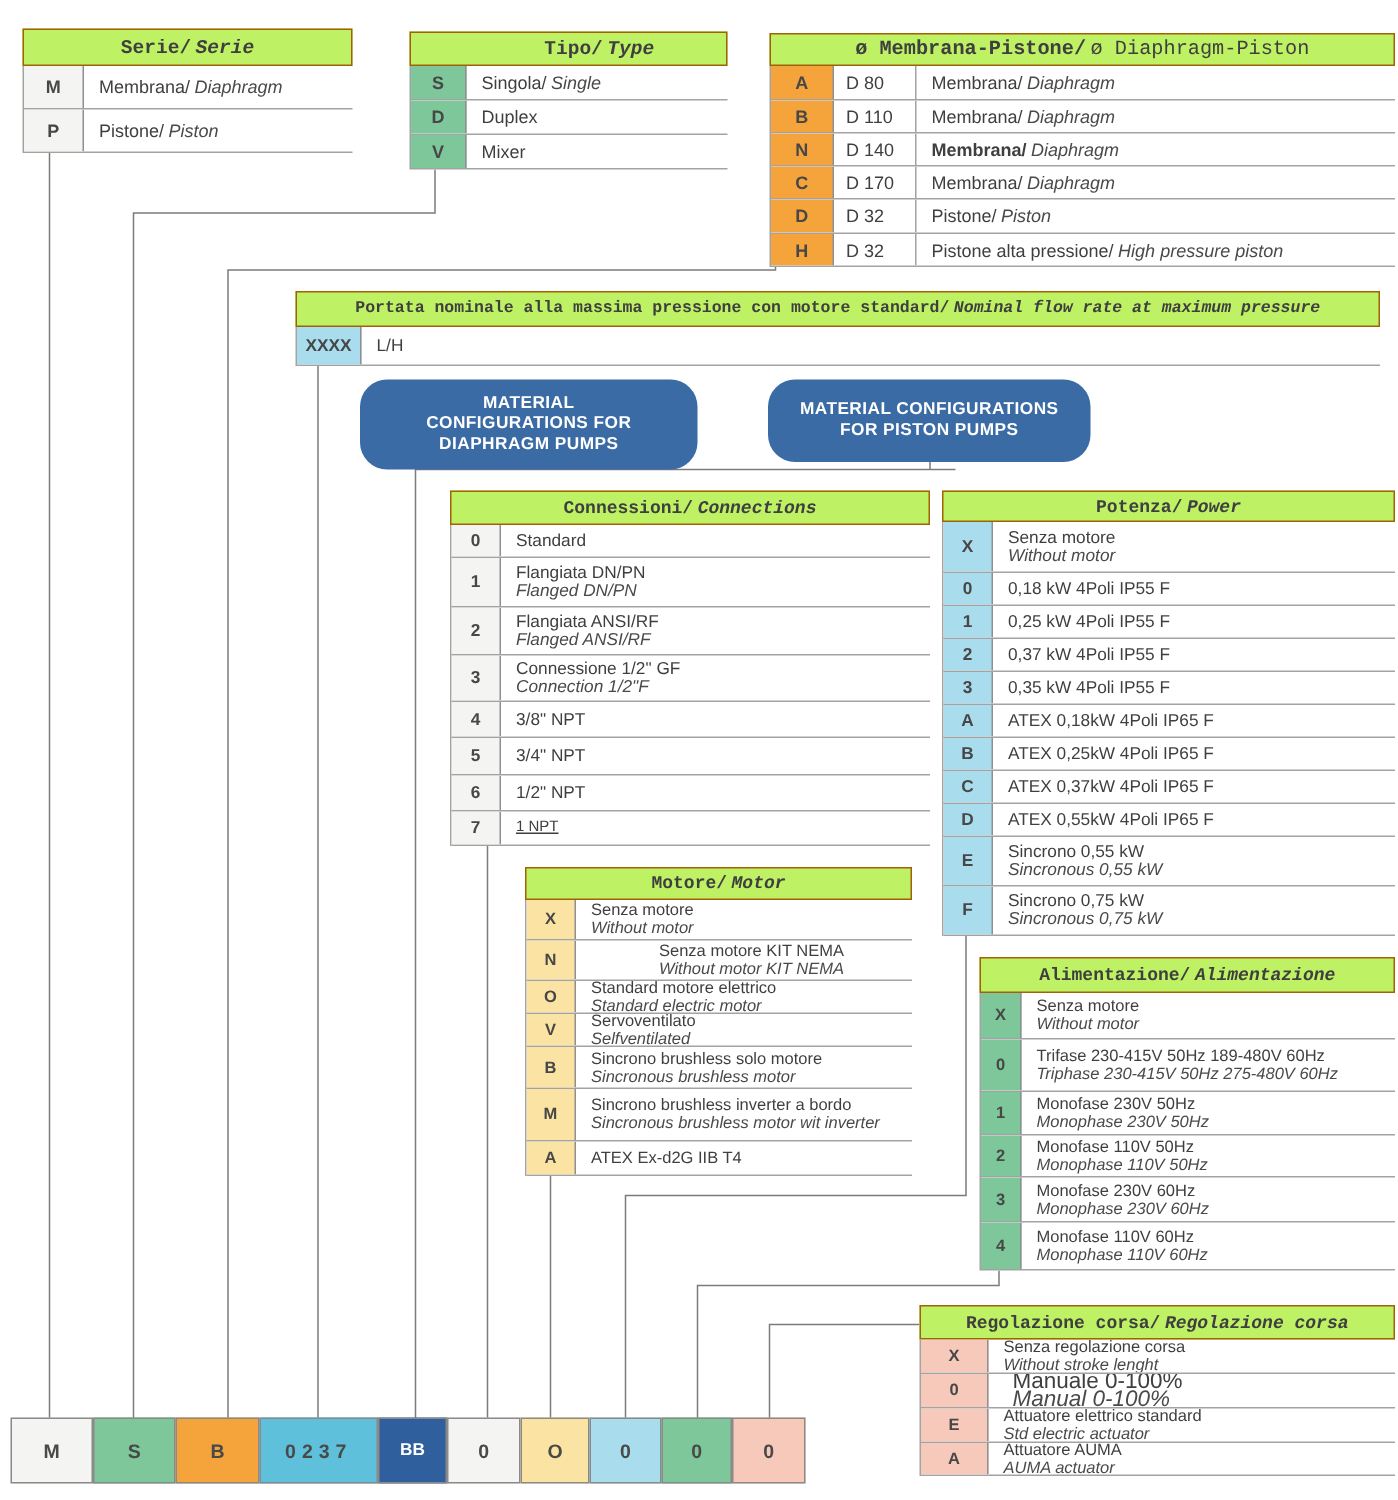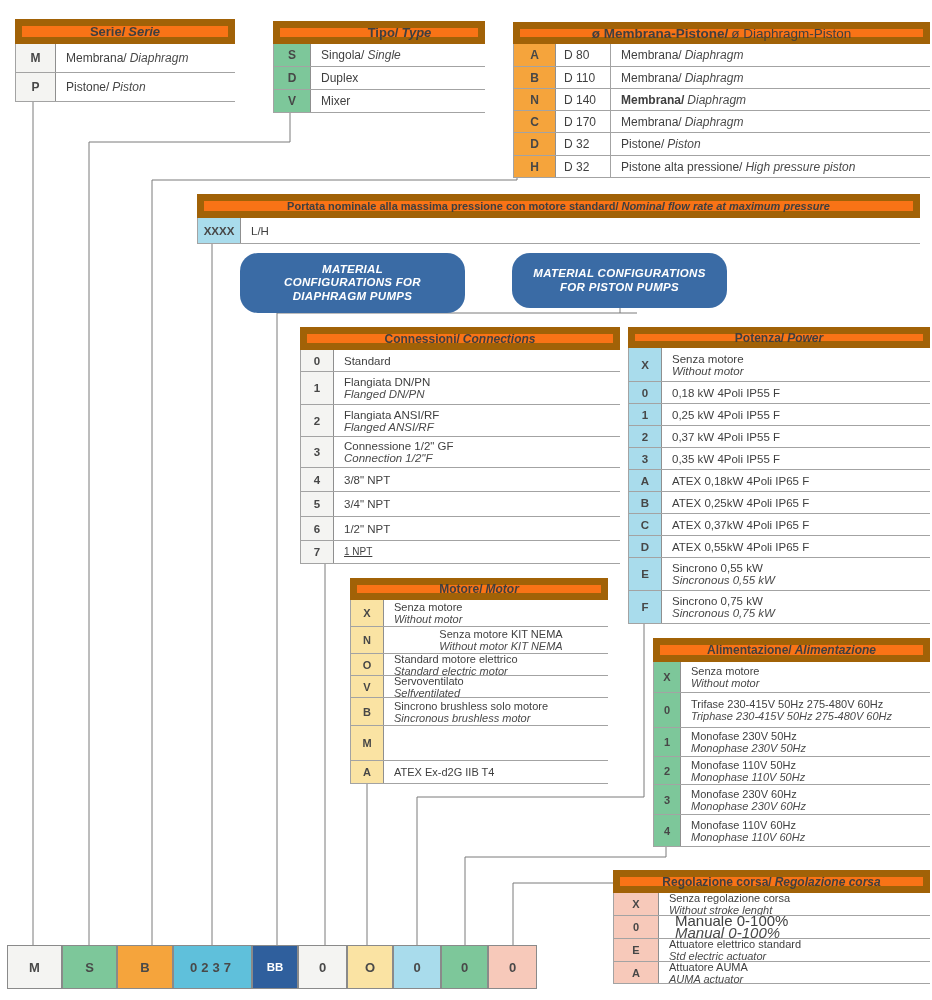--- a/index.html
+++ b/index.html
@@ -1,31 +1,31 @@
 <!DOCTYPE html>
 <html><head>
 <meta charset="utf-8">
 <style>
   html,body{margin:0;padding:0;background:#ffffff;font-family:"Liberation Sans",sans-serif;color:#3f3f3f;}
   #stage{position:relative;width:932px;height:1000px;background:#fff;overflow:hidden;}
   #connectors{position:absolute;left:0;top:0;}
   .ftable{position:absolute;background:#fff;}
-  .thead{background:#f97316;border:7px solid #a16207;display:flex;align-items:center;justify-content:center;font-weight:700;box-sizing:border-box;white-space:nowrap;}
+  .thead{background:#bef264;border:1px solid #a16207;display:flex;align-items:center;justify-content:center;font-weight:700;box-sizing:border-box;white-space:nowrap;font-family:Liberation Mono, monospace;}
   .hen{font-style:italic;font-weight:600;margin-left:3px;}
   .hen.noital{font-style:normal;font-weight:500;}
   .tbody{border-left:1px solid #a3a3a3;}
   .trow{display:flex;border-bottom:1px solid #a3a3a3;align-items:stretch;box-sizing:border-box;overflow:hidden;}
   .ccell{flex:none;display:flex;align-items:center;justify-content:center;font-weight:600;border-right:1px solid #8f8f8f;box-sizing:border-box;color:#474747;}
   .scell{flex:none;display:flex;align-items:center;border-right:1px solid #a3a3a3;padding-left:8px;box-sizing:border-box;}
   .dcell{flex:1;display:flex;flex-direction:column;justify-content:center;padding-left:10px;overflow:hidden;}
   .line{line-height:12px;white-space:nowrap;}
   .en{font-style:italic;color:#4a4a4a;}
   .inline-en{font-style:italic;color:#4a4a4a;margin-left:3px;}
   .bld{font-weight:700;}
-  .matbox{position:absolute;border-radius:18px;color:#fff;display:flex;flex-direction:column;align-items:center;justify-content:center;text-align:center;font-style:italic;font-weight:600;font-size:11.5px;line-height:13.5px;letter-spacing:.3px;}
+  .matbox{position:absolute;border-radius:18px;color:#fff;display:flex;flex-direction:column;align-items:center;justify-content:center;text-align:center;font-weight:600;font-size:11.5px;line-height:13.5px;letter-spacing:.3px;}
   .codecell{position:absolute;border:1px solid #8a8a8a;display:flex;align-items:center;justify-content:center;font-weight:600;font-size:13px;color:#494949;box-sizing:border-box;}
 </style>
 </head>
 <body>
 
 <div id="stage">
   <svg id="connectors" width="932" height="1000" viewBox="0 0 932 1000">
     <g fill="none" stroke="#7b7b7b" stroke-width="1">
       <polyline points="33,101 33,946"></polyline>
       <polyline points="290,113 290,142 89,142 89,946"></polyline>
@@ -411,20 +411,24 @@
             </div>
             <div class="dcell" style="font-size: 11px;">
               <div class="line">Sincrono brushless solo motore</div>
               <div class="line en">Sincronous brushless motor</div>
             </div>
           </div>
           <div class="trow" style="height: 35px;">
             <div class="ccell" style="width: 33px; font-size: 11px; background: rgb(250, 227, 163);">
               <span>M</span>
             </div>
+            <div class="dcell" style="font-size: 11px;">
+              <div class="line">Sincrono brushless inverter a bordo</div>
+              <div class="line en">Sincronous brushless motor wit inverter</div>
+            </div>
           </div>
           <div class="trow" style="height: 23px;">
             <div class="ccell" style="width: 33px; font-size: 11px; background: rgb(250, 227, 163);">
               <span>A</span>
             </div>
             <div class="dcell" style="font-size: 11px;">
               <div class="line">ATEX Ex-d2G IIB T4</div>
             </div>
           </div>
         </div>
@@ -442,21 +446,21 @@
             <div class="dcell" style="font-size: 11px;">
               <div class="line">Senza motore</div>
               <div class="line en">Without motor</div>
             </div>
           </div>
           <div class="trow" style="height: 35px;">
             <div class="ccell" style="width: 27px; font-size: 11px; background: rgb(125, 199, 154);">
               <span>0</span>
             </div>
             <div class="dcell" style="font-size: 11px;">
-              <div class="line">Trifase 230-415V 50Hz 275-480V 60Hz</div>
+              <div class="line">Trifase 230-415V 50Hz 189-480V 60Hz</div>
               <div class="line en">Triphase 230-415V 50Hz 275-480V 60Hz</div>
             </div>
           </div>
           <div class="trow" style="height: 29px;">
             <div class="ccell" style="width: 27px; font-size: 11px; background: rgb(125, 199, 154);">
               <span>1</span>
             </div>
             <div class="dcell" style="font-size: 11px;">
               <div class="line">Monofase 230V 50Hz</div>
               <div class="line en">Monophase 230V 50Hz</div>

